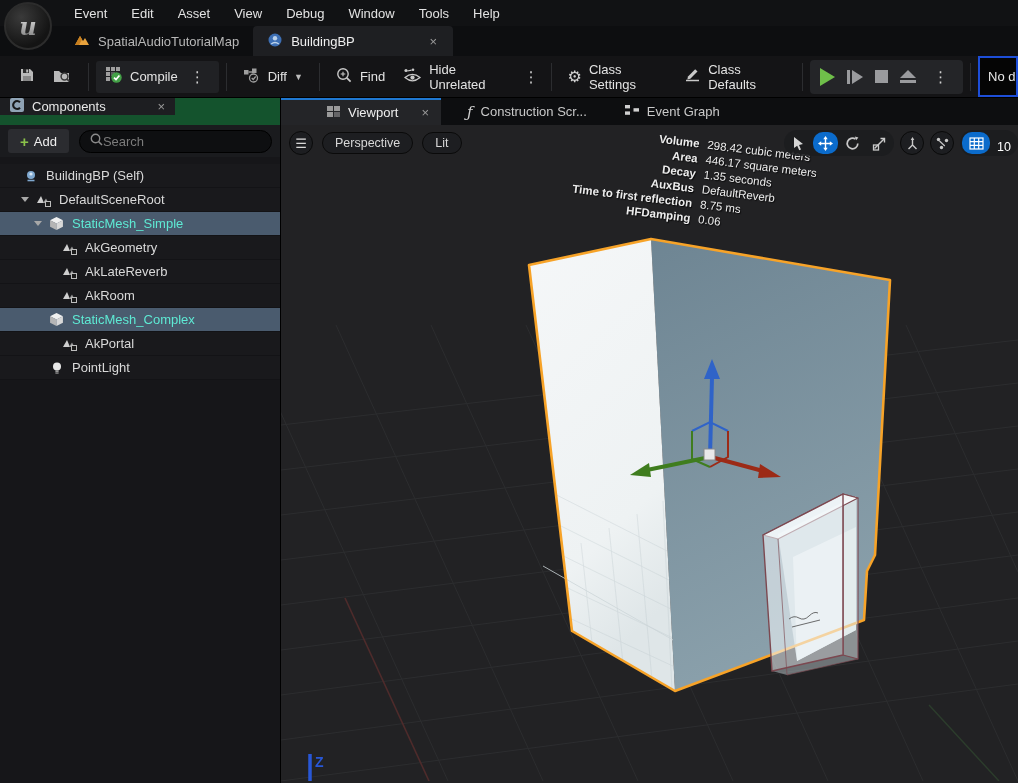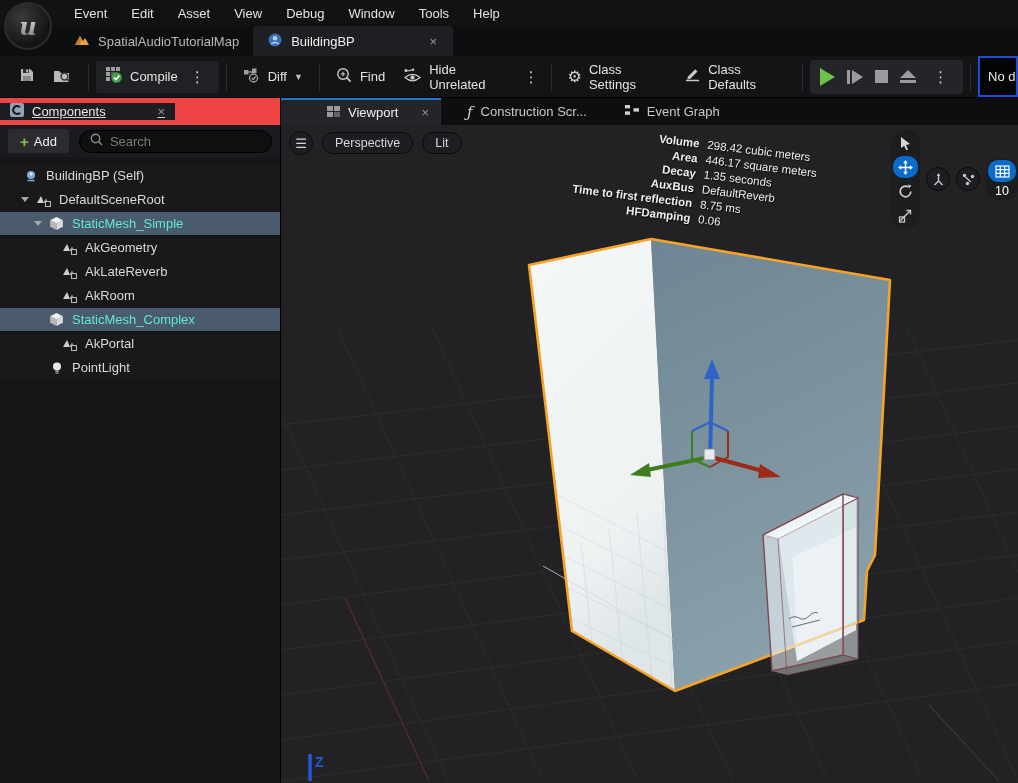--- a/index.html
+++ b/index.html
@@ -41,27 +41,27 @@
   .skip .tri{width:0;height:0;border-top:7px solid transparent;border-bottom:7px solid transparent;border-left:11px solid #9a9b9e;}
   .stop-sq{width:13px;height:13px;background:#9a9b9e;}
   .eject{display:flex;flex-direction:column;align-items:center;gap:2px;}
   .eject .tri{width:0;height:0;border-left:8px solid transparent;border-right:8px solid transparent;border-bottom:8px solid #9a9b9e;}
   .eject .bar{width:16px;height:3px;background:#9a9b9e;}
   .debugbox{height:41px;background:#050505;border:2px solid #1d4ed8;display:flex;align-items:center;
             padding:0 8px;color:#e8e8e8;width:40px;overflow:hidden;white-space:nowrap;flex:none;}
 
   
   .leftpanel{position:absolute;left:0;top:98px;width:281px;bottom:0;background:#161619;border-right:1px solid #000;}
-  .ptabbar{height:27px;background:#ef4444;display:flex;align-items:center;text-decoration:underline;}
+  .ptabbar{height:27px;background:#14532d;display:flex;align-items:flex-start;}
   .ptab{display:flex;align-items:center;gap:8px;background:#1d1e21;padding:0 10px;width:175px;color:#e8e8e8;}
   .ptab .close{margin-left:auto;color:#9a9a9a;}
   .ptools{height:32px;display:flex;align-items:center;gap:10px;padding:0 8px;background:#1a1b1e;}
   .addbtn{display:flex;align-items:center;gap:5px;background:#2b2c30;border-radius:3px;height:24px;padding:0 12px;color:#efefef;}
   .addbtn .plus{color:#8bc24a;font-size:15px;font-weight:bold;}
-  .searchbox{flex:1;display:flex;align-items:center;gap:7px;background:#0e0f11;border:1px solid #000;
+  .searchbox{flex:1;display:flex;align-items:center;background:#0e0f11;border:1px solid #000;
              border-radius:12px;height:23px;padding:8px 10px;color:#7b7b7b;}
   .tree{margin-top:7px;background:#19191c;}
   .trow{display:flex;align-items:center;height:24px;border-bottom:1px solid #131316;color:#d9d9d9;background:#19191c;}
   .trow.sel{background:#4a5b6e;color:#5eead4;}
   .tarrow{width:0;height:0;border-left:4px solid transparent;border-right:4px solid transparent;
           border-top:5px solid #a8a8a8;margin-right:5px;flex:none;}
   .tarrow.none{border:none;width:8px;margin-right:5px;}
   .ticon{width:19px;display:flex;justify-content:center;margin-right:6px;flex:none;}
 
   
@@ -71,21 +71,21 @@
   .vtab.active{background:#242528;border-top:2px solid #1f78d1;color:#efefef;width:160px;padding-left:46px;}
   .vtab .close{margin-left:auto;color:#9a9a9a;}
   .fglyph{font-style:italic;font-family:"DejaVu Serif",serif;font-size:15px;color:#d0d0d0;}
   .canvas{position:absolute;left:0;top:27px;right:0;bottom:0;background:#222224;overflow:hidden;}
   .canvas svg.scene{position:absolute;left:0;top:0;}
   .vp-ctl-left{position:absolute;left:8px;top:6px;display:flex;align-items:center;gap:9px;z-index:5;}
   .roundbtn{width:24px;height:24px;border-radius:50%;background:#1d1e21e0;border:1px solid #0a0a0a;
             display:flex;align-items:center;justify-content:center;color:#d8d8d8;font-size:13px;}
   .pill{background:#1d1e21cc;border:1px solid #0a0a0a;border-radius:12px;padding:3px 12px;color:#d8d8d8;font-size:12.5px;}
   .vp-ctl-right{position:absolute;right:0;top:5px;display:flex;align-items:center;gap:6px;z-index:5;}
-  .toolgrp{display:flex;align-items:center;background:#1b1c1fd9;border-radius:13px;padding:2px;gap:2px;flex-direction:column;}
+  .toolgrp{display:flex;align-items:flex-end;background:#1b1c1fd9;border-radius:13px;padding:2px;gap:2px;}
   .toolbtn{width:25px;height:22px;border-radius:10px;display:flex;align-items:center;justify-content:center;}
   .toolbtn.active{background:#0b6bcb;}
   .snapval{color:#fff;font-size:12.5px;margin:0 5px 0 5px;}
 
   text{font-family:"Liberation Sans",sans-serif;}
   .aktext{fill:#ececec;font-size:11.5px;text-shadow:1px 1px 1px rgba(0,0,0,.7);}
   .aklabel{font-weight:bold;}
 </style>
 </head>
 <body>

